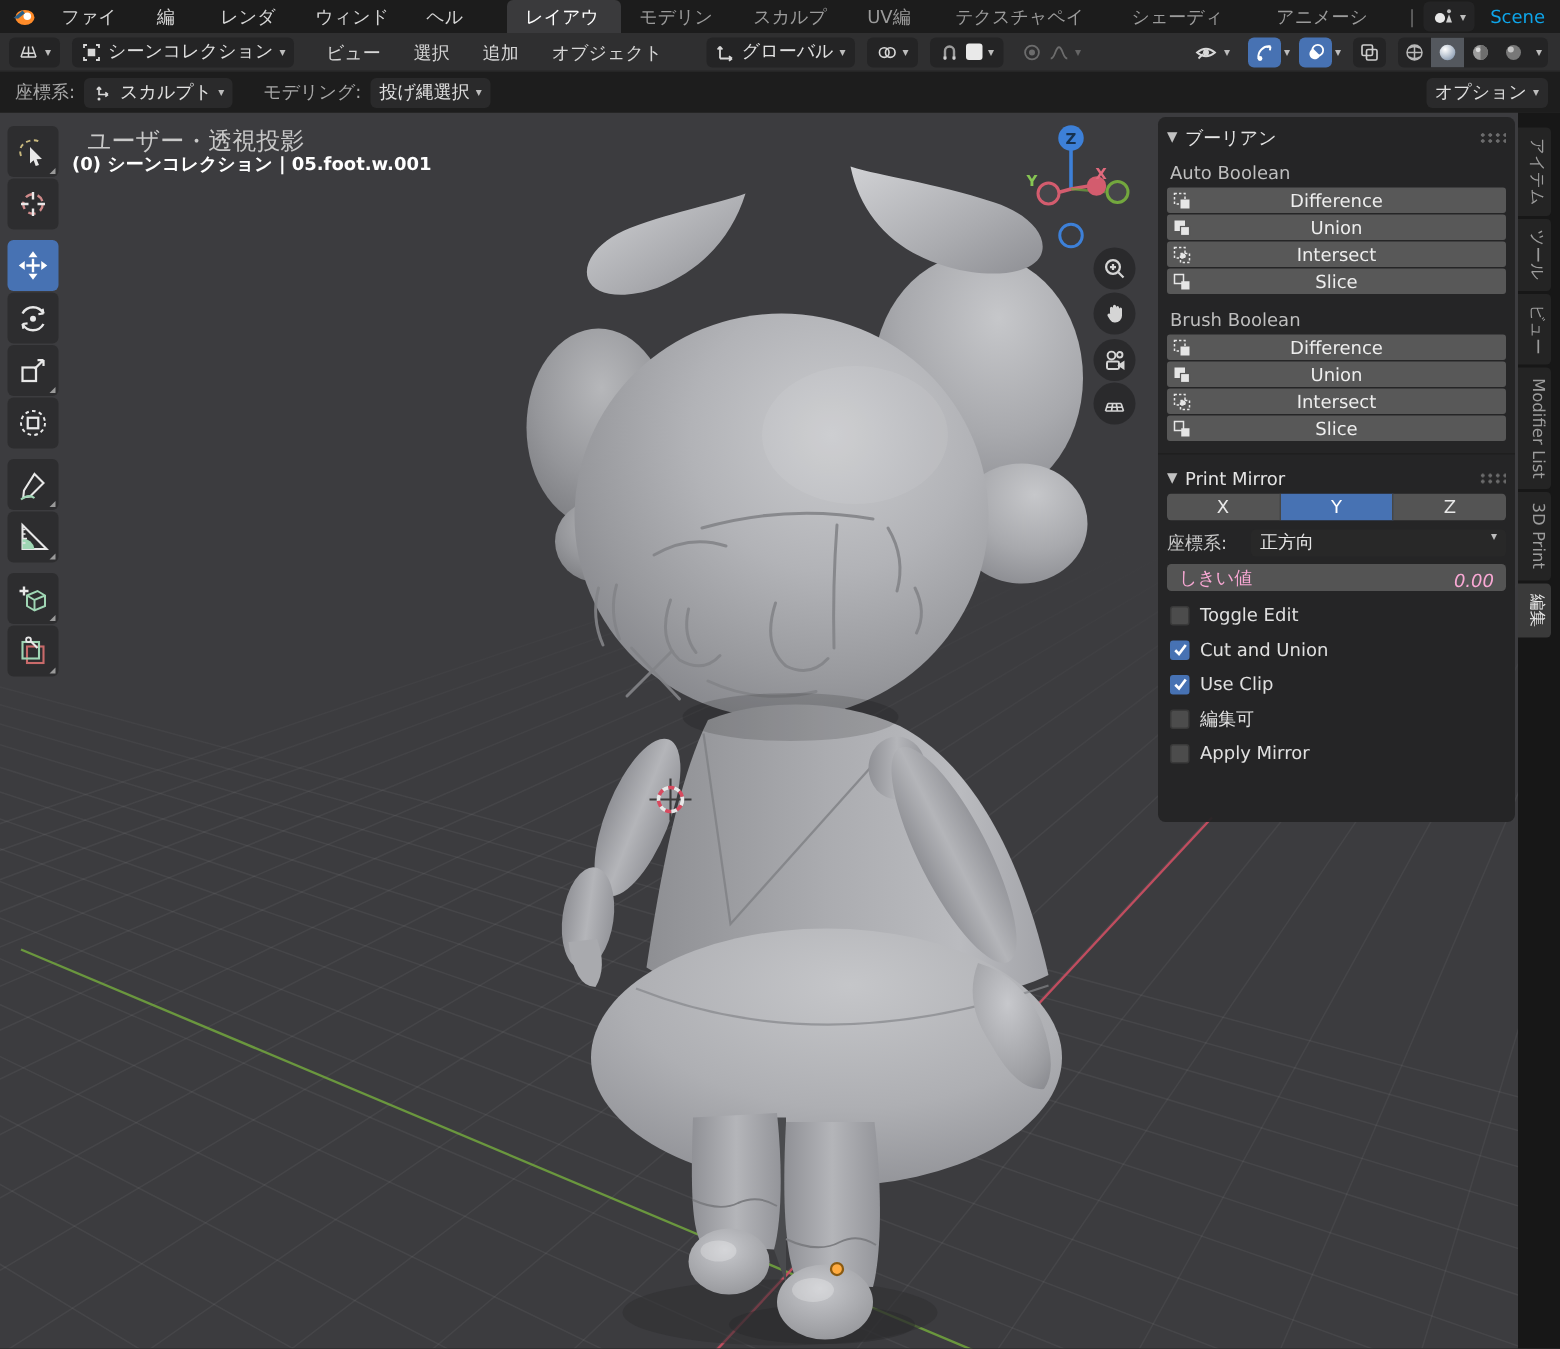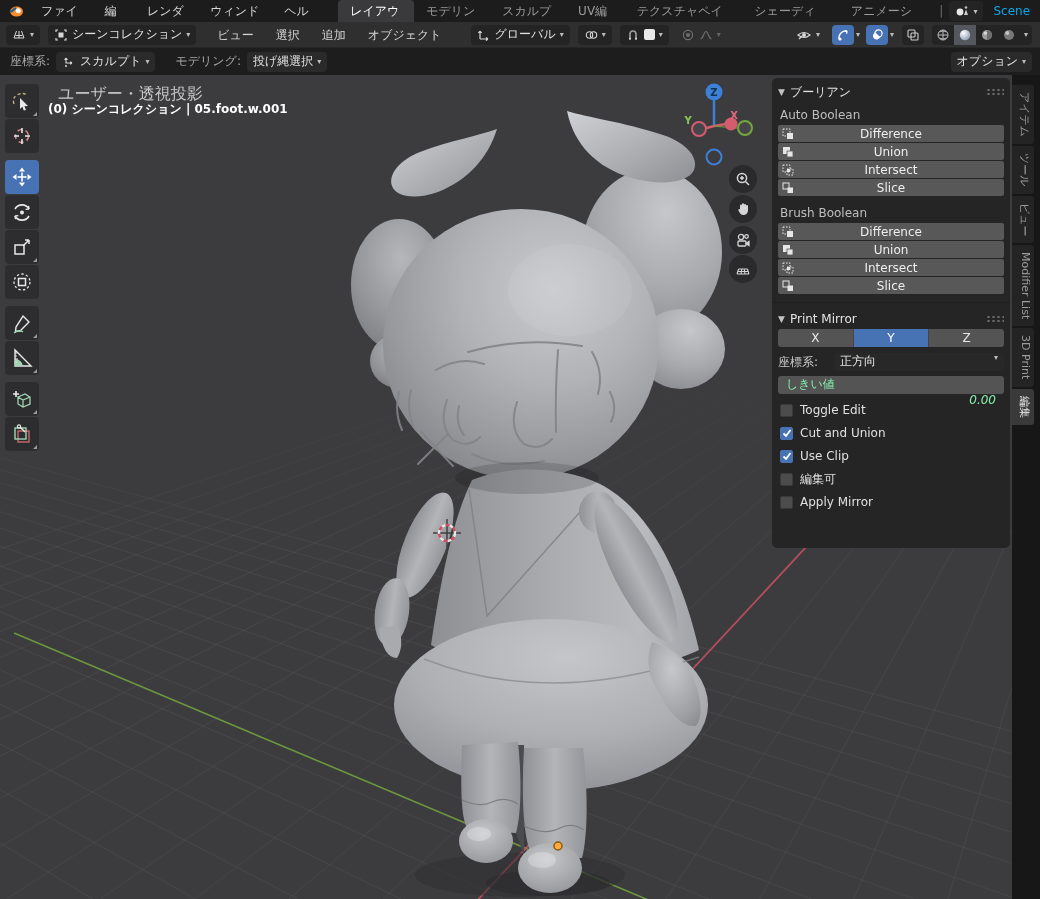--- a/index.html
+++ b/index.html
@@ -55,21 +55,21 @@
   .boolbtn .btxt { position:absolute; left:0; right:0; text-align:center; }
   .bigbtn { height:18px; background:#585858; border-radius:3px; display:flex; align-items:center; justify-content:center; color:#eeeeee; margin:4px 0; }
   .xyz { display:flex; height:18px; border-radius:3px; overflow:hidden; margin-bottom:6px; }
   .xyz div { flex:1; background:#545454; display:flex; align-items:center; justify-content:center; color:#e8e8e8; border-right:1px solid #464646; }
   .xyz div:last-child { border-right:none; }
   .xyz div.on { background:#4772b3; color:#ffffff; }
   .formrow { display:flex; align-items:center; margin-bottom:5px; }
   .formrow .flabel { width:56px; color:#c9c9c9; }
   .dropdown { flex:1; height:18px; background:#282828; border-radius:3px; display:flex; align-items:flex-start; padding:0 6px; color:#e5e5e5;gap:16px; }
   .dropdown .chev { margin-left:auto; }
-  .slider { height:18px; background:#545454; border-radius:3px; display:flex; align-items:flex-start; padding:0 8px; color:#86efac; margin:0 0 8px 0;flex-direction:column; }
+  .slider { height:18px; background:#545454; border-radius:3px; display:flex; align-items:flex-end; padding:0 8px; color:#f9a8d4; margin:0 0 8px 0; }
   .slider .val { margin-left:auto;font-style:italic; }
   .cbrow { display:flex; align-items:center; height:16px; margin:0 0 7px 2px; color:#e0e0e0; }
   .cbox { width:13px; height:13px; border-radius:2px; background:#4c4c4c; border:1px solid #3a3a3a; margin-right:7px; display:flex; align-items:center; justify-content:center; }
   .cbox.checked { background:#4772b3; border-color:#4772b3; }
 
   
   #tabstrip { position:absolute; left:1012px; top:75px; width:28px; height:824px; background:#171717; z-index:25; }
   .vtab { writing-mode:vertical-rl; text-orientation:sideways; background:#242424; color:#9c9c9c; border-radius:0 3px 3px 0; padding:7px 2px; margin:2px 3px 2px 0; font-size:11px; display:block; width:22px; text-align:center; }
   .vtab.active { background:#3a3a3a; color:#e9e9e9; }
 </style>

